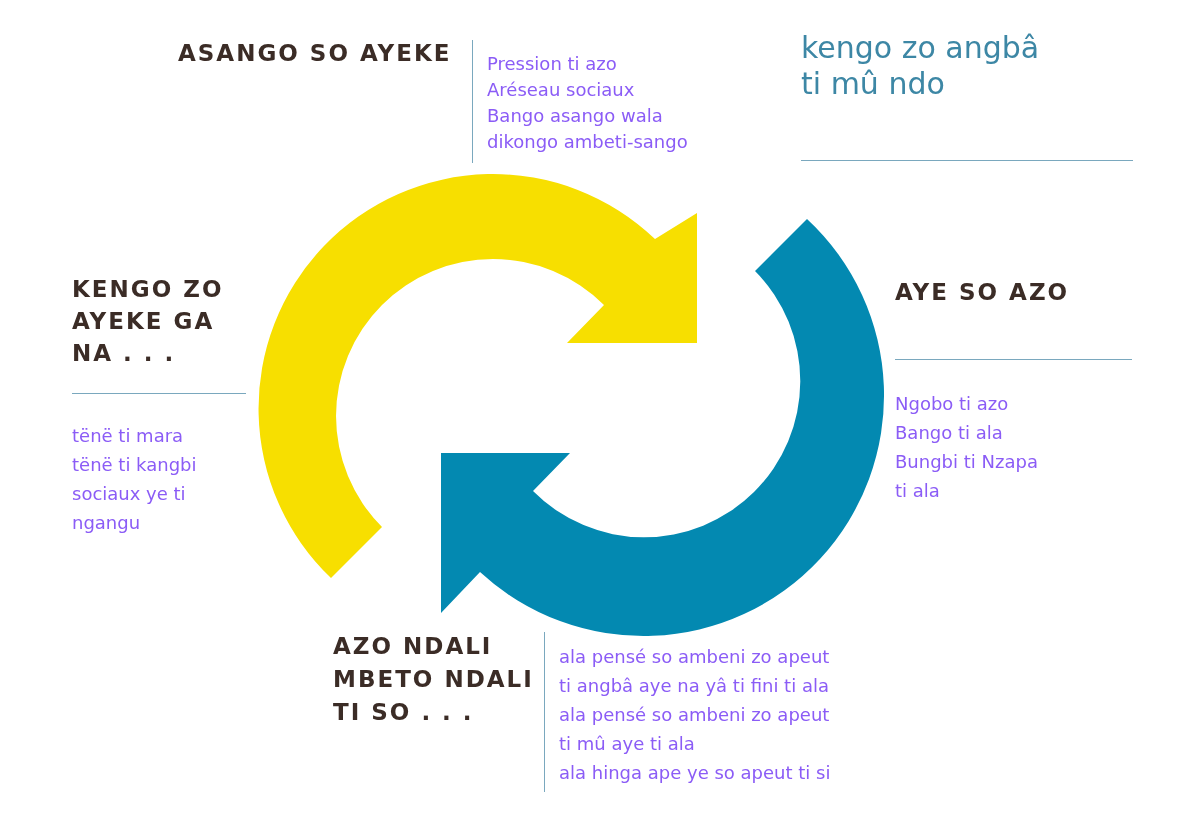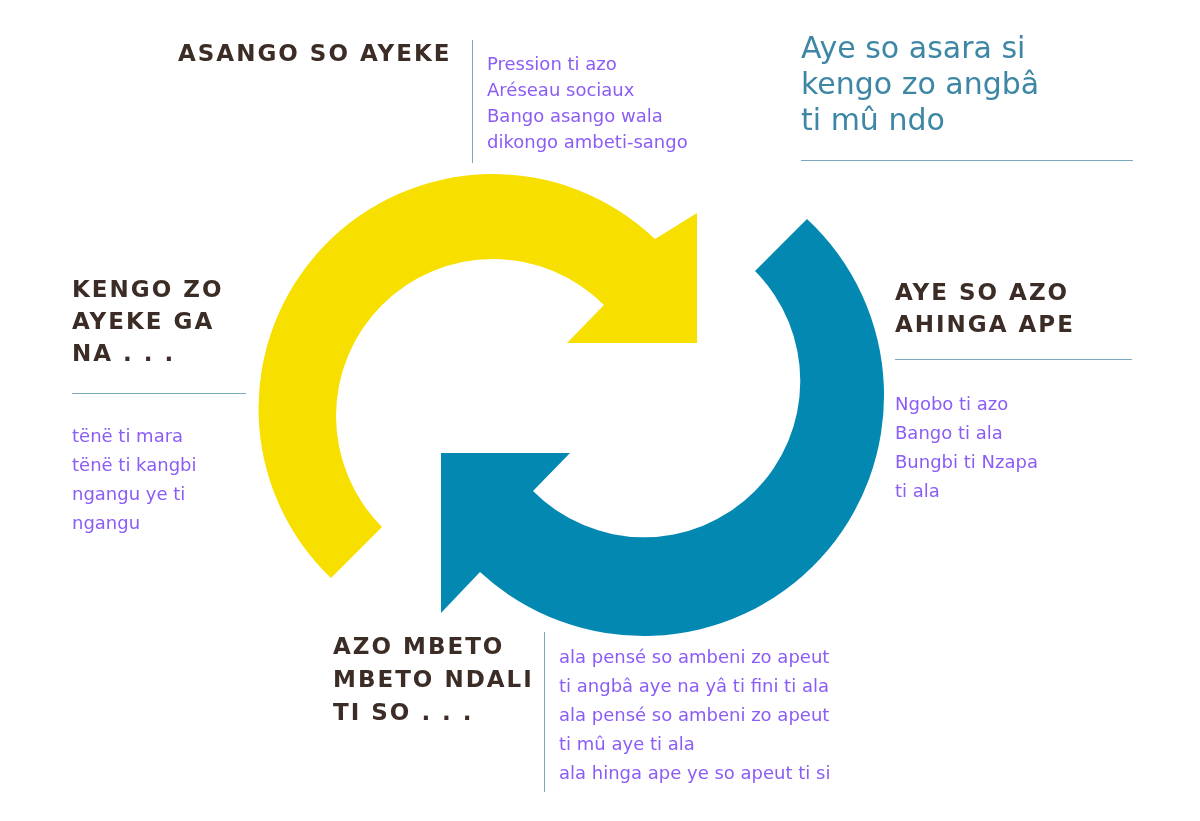--- a/index.html
+++ b/index.html
@@ -42,53 +42,51 @@
 </div>
 <div class="vline" style="left:472px;top:40px;height:123px;"></div>
 <div class="abs body-txt lines" style="left:487px;top:35px;">
   <div>Pression ti azo</div>
   <div>Aréseau sociaux</div>
   <div>Bango asango wala</div>
   <div>dikongo ambeti-sango</div>
 </div>
 
 <div class="abs headline lines" style="left:801px;top:30px;">
-  <div>Aye so asara si</div>
   <div>kengo zo angbâ</div>
   <div>ti mû ndo</div>
 </div>
 <div class="hline" style="left:801px;top:160px;width:332px;"></div>
 
 <div class="abs h-bold lines" style="left:72px;top:273px;line-height:32px;">
   <div>KENGO ZO</div>
   <div>AYEKE GA</div>
   <div>NA . . .</div>
 </div>
 <div class="hline" style="left:72px;top:393px;width:174px;"></div>
 <div class="abs body-txt lines" style="left:72px;top:405px;line-height:29px;">
   <div>tënë ti mara</div>
   <div>tënë ti kangbi</div>
-  <div>ngangu ye ti</div>
+  <div>sociaux ye ti</div>
   <div>ngangu</div>
 </div>
 
 <div class="abs h-bold lines" style="left:895px;top:276px;line-height:32px;">
   <div>AYE SO AZO</div>
-  <div>AHINGA APE</div>
 </div>
 <div class="hline" style="left:895px;top:359px;width:237px;"></div>
 <div class="abs body-txt lines" style="left:895px;top:373px;line-height:29px;">
   <div>Ngobo ti azo</div>
   <div>Bango ti ala</div>
   <div>Bungbi ti Nzapa</div>
   <div>ti ala</div>
 </div>
 
 <div class="abs h-bold lines" style="left:333px;top:630px;line-height:33px;">
-  <div>AZO MBETO</div>
+  <div>AZO NDALI</div>
   <div>MBETO NDALI</div>
   <div>TI SO . . .</div>
 </div>
 <div class="vline" style="left:544px;top:632px;height:160px;"></div>
 <div class="abs body-txt lines" style="left:559px;top:626px;line-height:29px;">
   <div>ala pensé so ambeni zo apeut</div>
   <div>ti angbâ aye na yâ ti fini ti ala</div>
   <div>ala pensé so ambeni zo apeut</div>
   <div>ti mû aye ti ala</div>
   <div>ala hinga ape ye so apeut ti si</div>

